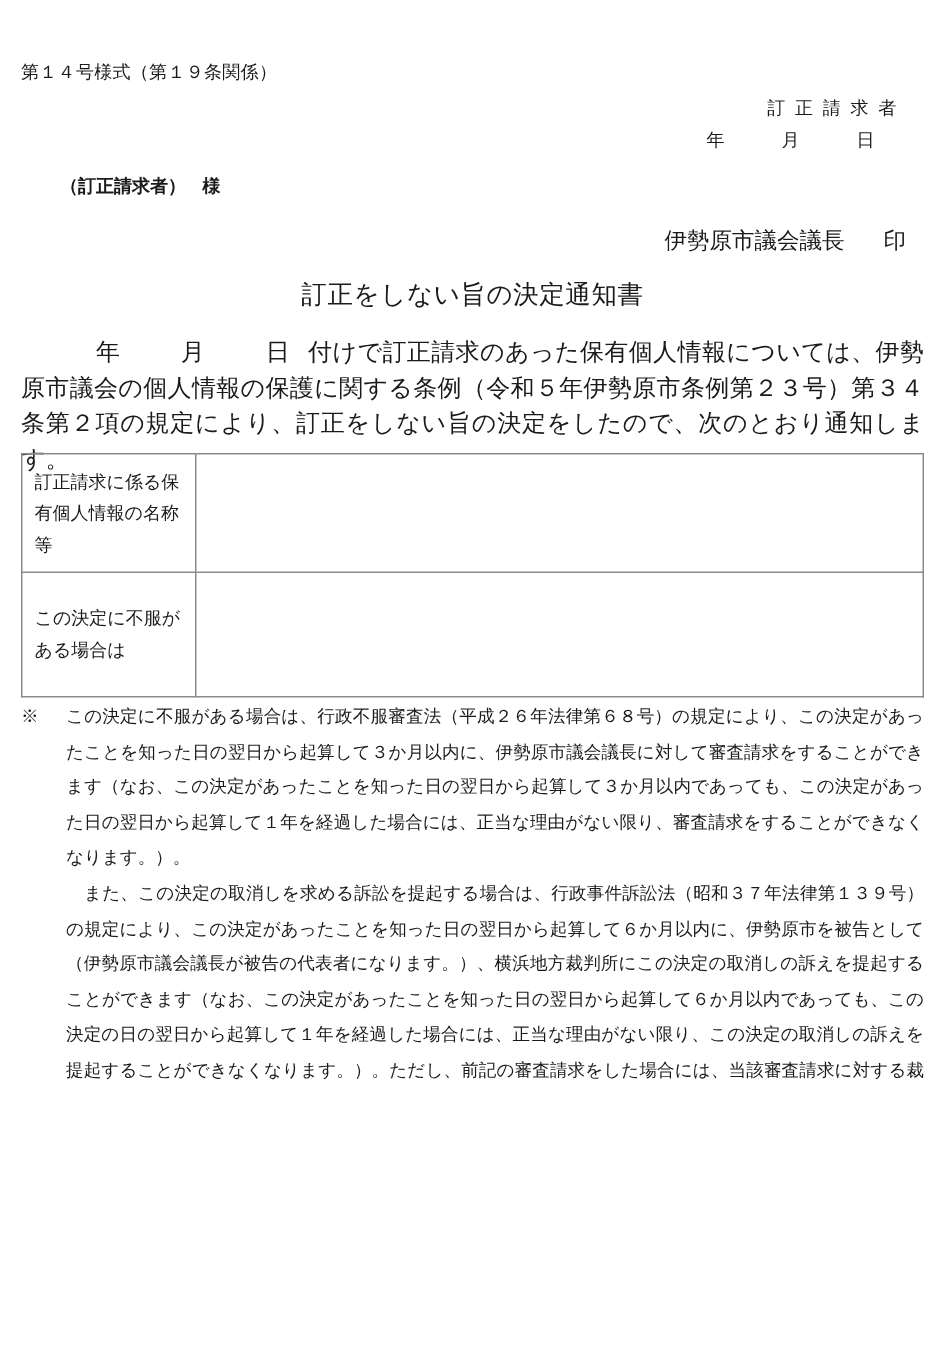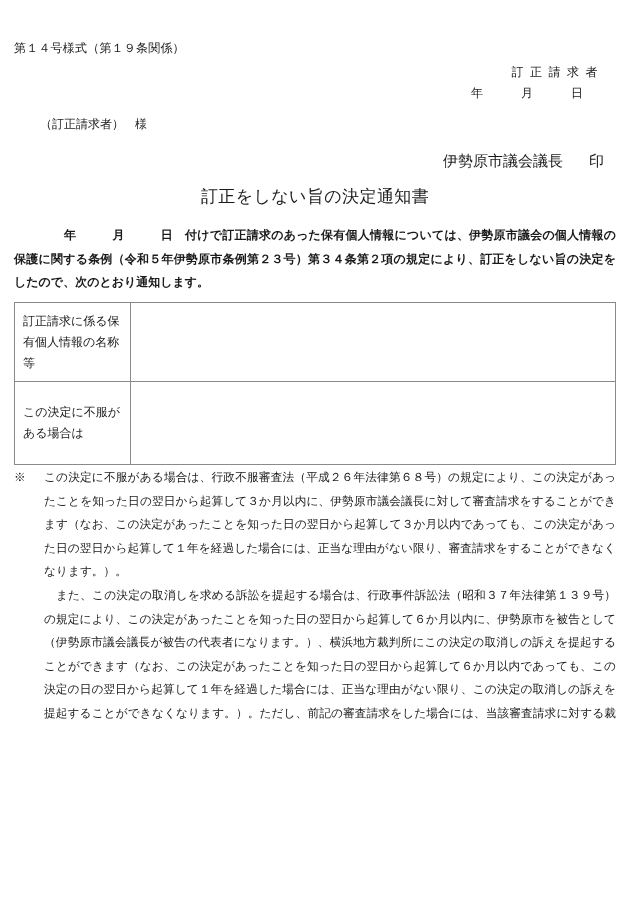--- a/index.html
+++ b/index.html
@@ -56,20 +56,21 @@
     padding-right: 8px;
   }
 
   
   .addressee {
     position: absolute;
     left: 40px;
     top: 102px;
     font-size: 12px;
     white-space: nowrap;
+    font-weight: bold;
   }
   .addressee .honor {
     margin-left: 11px;
   }
 
   
   .issuer {
     position: absolute;
     right: 26px;
     top: 138px;
@@ -90,25 +91,24 @@
     font-size: 17px;
     letter-spacing: 0.4px;
   }
 
   
   .body-para {
     position: absolute;
     left: 14px;
     top: 208px;
     width: 602px;
-    font-size: 12px;
+    font-size: 16px;
     line-height: 23.5px;
     text-align: justify;
     text-justify: inter-character;
-    font-weight: bold;
   }
   .body-para .ydm {
     letter-spacing: 12px;
     padding-left: 50px;
   }
 
   
   .form-table {
     position: absolute;
     left: 14px;

